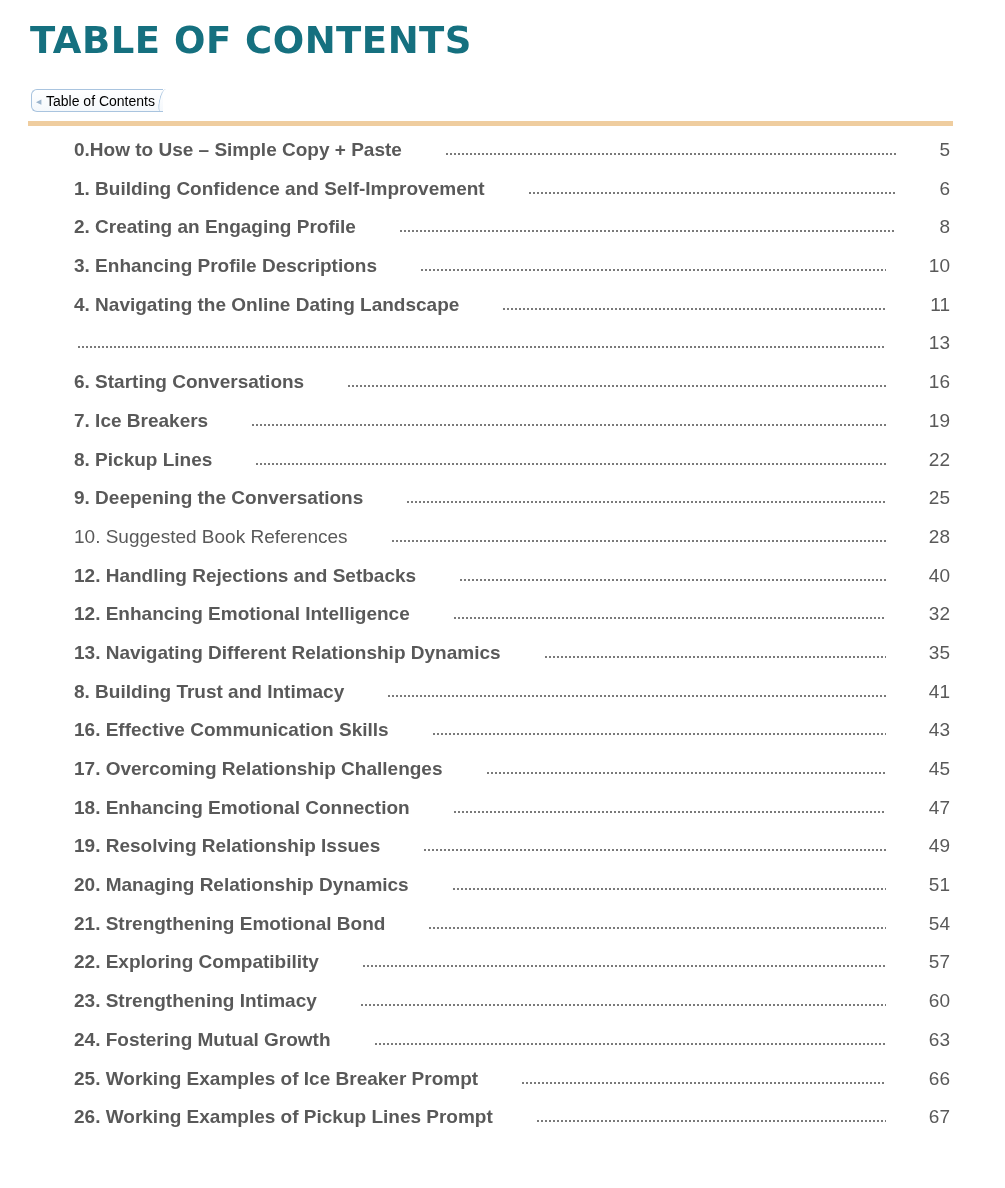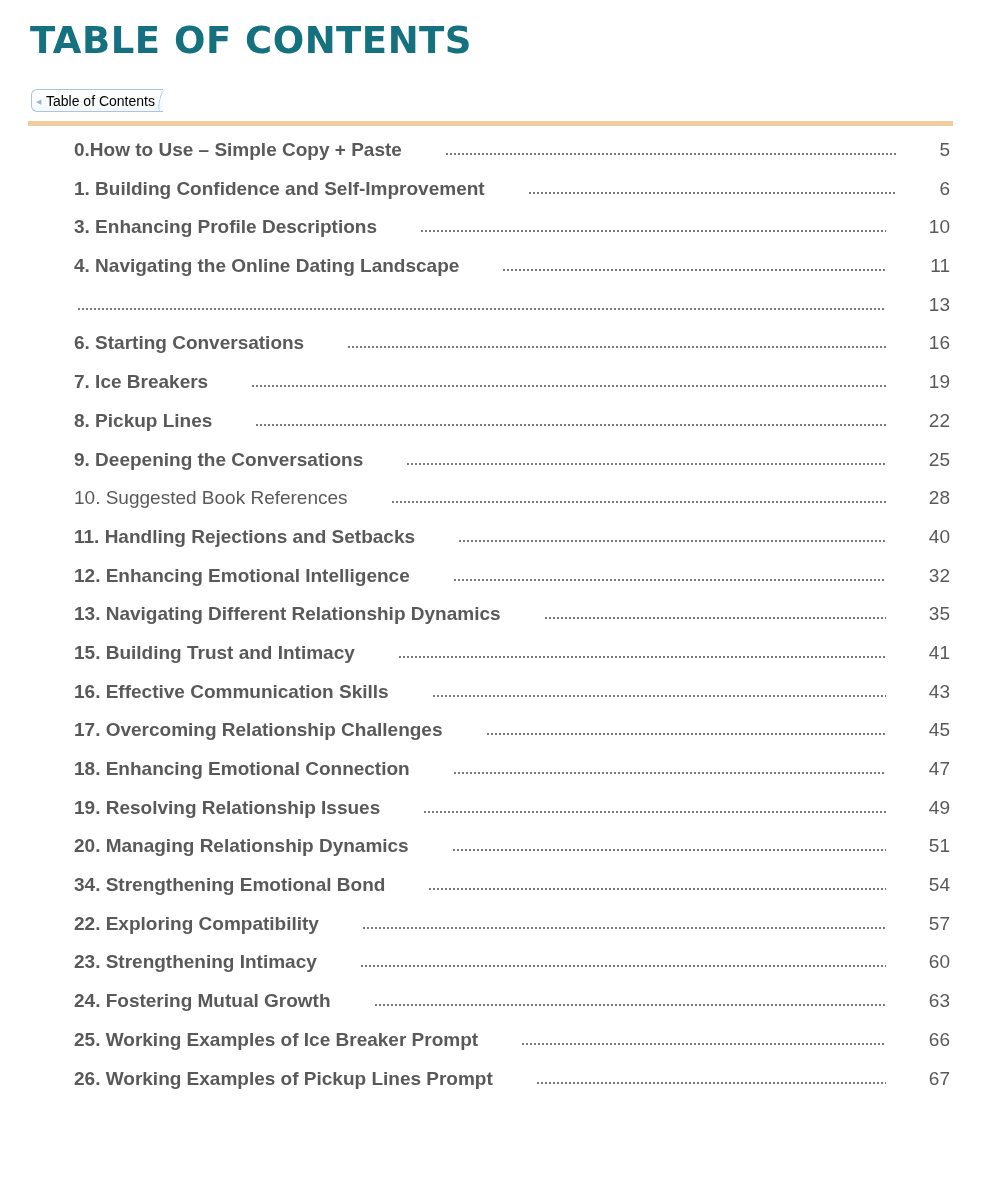--- a/index.html
+++ b/index.html
@@ -134,20 +134,25 @@
       <span class="toc-title">0.How to Use – Simple Copy + Paste</span>
       <span class="toc-leader"></span>
       <span class="toc-page">5</span>
     </li>
     <li class="toc-row">
       <span class="toc-title">1. Building Confidence and Self-Improvement</span>
       <span class="toc-leader"></span>
       <span class="toc-page">6</span>
     </li>
     <li class="toc-row">
+      <span class="toc-title">2. Creating an Engaging Profile</span>
+      <span class="toc-leader"></span>
+      <span class="toc-page">8</span>
+    </li>
+    <li class="toc-row">
       <span class="toc-title">3. Enhancing Profile Descriptions</span>
       <span class="toc-leader"></span>
       <span class="toc-page">10</span>
     </li>
     <li class="toc-row">
       <span class="toc-title">4. Navigating the Online Dating Landscape</span>
       <span class="toc-leader"></span>
       <span class="toc-page">11</span>
     </li>
     <li class="toc-row">
@@ -173,36 +178,36 @@
       <span class="toc-title">9. Deepening the Conversations</span>
       <span class="toc-leader"></span>
       <span class="toc-page">25</span>
     </li>
     <li class="toc-row regular">
       <span class="toc-title">10. Suggested Book References</span>
       <span class="toc-leader"></span>
       <span class="toc-page">28</span>
     </li>
     <li class="toc-row">
-      <span class="toc-title">11. Handling Rejections and Setbacks</span>
+      <span class="toc-title">12. Handling Rejections and Setbacks</span>
       <span class="toc-leader"></span>
       <span class="toc-page">40</span>
     </li>
     <li class="toc-row">
       <span class="toc-title">12. Enhancing Emotional Intelligence</span>
       <span class="toc-leader"></span>
       <span class="toc-page">32</span>
     </li>
     <li class="toc-row">
       <span class="toc-title">13. Navigating Different Relationship Dynamics</span>
       <span class="toc-leader"></span>
       <span class="toc-page">35</span>
     </li>
     <li class="toc-row">
-      <span class="toc-title">15. Building Trust and Intimacy</span>
+      <span class="toc-title">8. Building Trust and Intimacy</span>
       <span class="toc-leader"></span>
       <span class="toc-page">41</span>
     </li>
     <li class="toc-row">
       <span class="toc-title">16. Effective Communication Skills</span>
       <span class="toc-leader"></span>
       <span class="toc-page">43</span>
     </li>
     <li class="toc-row">
       <span class="toc-title">17. Overcoming Relationship Challenges</span>
@@ -218,21 +223,21 @@
       <span class="toc-title">19. Resolving Relationship Issues</span>
       <span class="toc-leader"></span>
       <span class="toc-page">49</span>
     </li>
     <li class="toc-row">
       <span class="toc-title">20. Managing Relationship Dynamics</span>
       <span class="toc-leader"></span>
       <span class="toc-page">51</span>
     </li>
     <li class="toc-row">
-      <span class="toc-title">34. Strengthening Emotional Bond</span>
+      <span class="toc-title">21. Strengthening Emotional Bond</span>
       <span class="toc-leader"></span>
       <span class="toc-page">54</span>
     </li>
     <li class="toc-row">
       <span class="toc-title">22. Exploring Compatibility</span>
       <span class="toc-leader"></span>
       <span class="toc-page">57</span>
     </li>
     <li class="toc-row">
       <span class="toc-title">23. Strengthening Intimacy</span>

